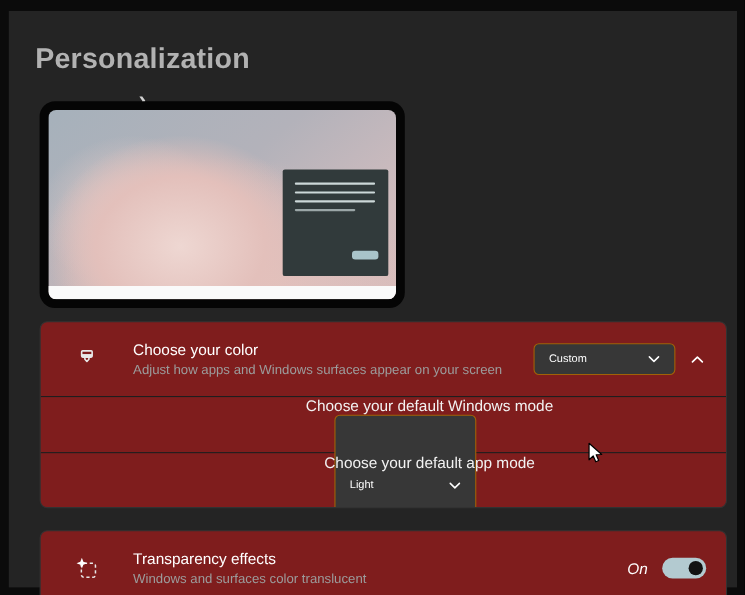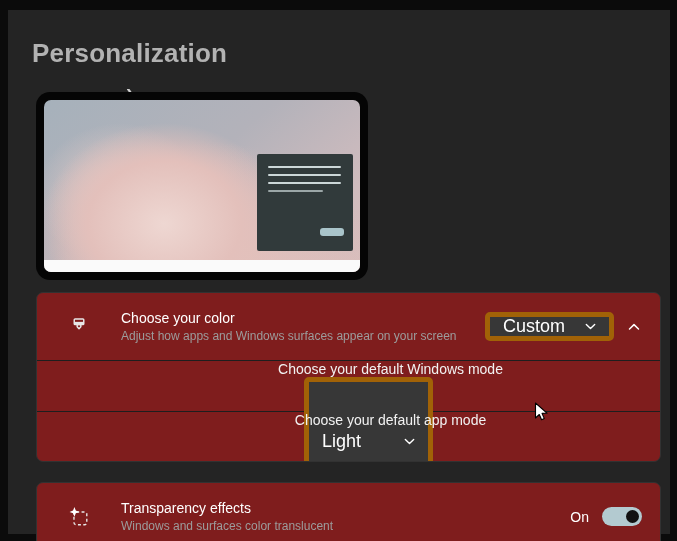--- a/index.html
+++ b/index.html
@@ -64,31 +64,31 @@
   .divider { height:1px; background:#1e1e1e; width:100%; }
   .row-icon-box { width:84px; display:flex; justify-content:center; align-items:center; flex:0 0 84px; }
   .row-text { display:flex; flex-direction:column; gap:3px; }
   .row-title { color:#ffffff; font-size:14px; }
   .row-subtitle { color:#9c9c9c; font-size:12px; }
   .row-label { color:#f2f2f2; font-size:14px; }
   .spacer { flex:1; }
   
   .dropdown {
     width:129px; height:29px; flex:0 0 129px;
-    background:#373737; border:5px solid #a16207; border-radius:5px;
+    background:#373737; border:1px solid #a16207; border-radius:5px;
     display:flex; align-items:center; padding:0 12px 0 13px;
-    color:#ffffff; font-size:18px; cursor:default;
+    color:#ffffff; font-size:10px; cursor:default;
   }
   .dropdown .dd-label { flex:1; }
   .header-row .dropdown { margin-right:0; }
   .expander-chevron { width:16px; margin:0 18px 0 12px; display:flex; align-items:center; justify-content:center; }
   .child-row .dropdown { margin-right:44px; }
   
   .toggle-area { display:flex; align-items:center; gap:13px; margin-right:18px; }
-  .toggle-label { color:#ffffff; font-size:14px; }
+  .toggle-label { color:#ffffff; font-size:14px;font-style:italic; }
   .toggle {
     width:40px; height:19px; border-radius:10px; background:#b3cad0;
     position:relative; cursor:default;
   }
   .toggle-knob {
     position:absolute; right:3px; top:3px; width:13px; height:13px;
     border-radius:50%; background:#121212;
   }
   
   .cursor { position:absolute; left:534px; top:402px; pointer-events:none; }

